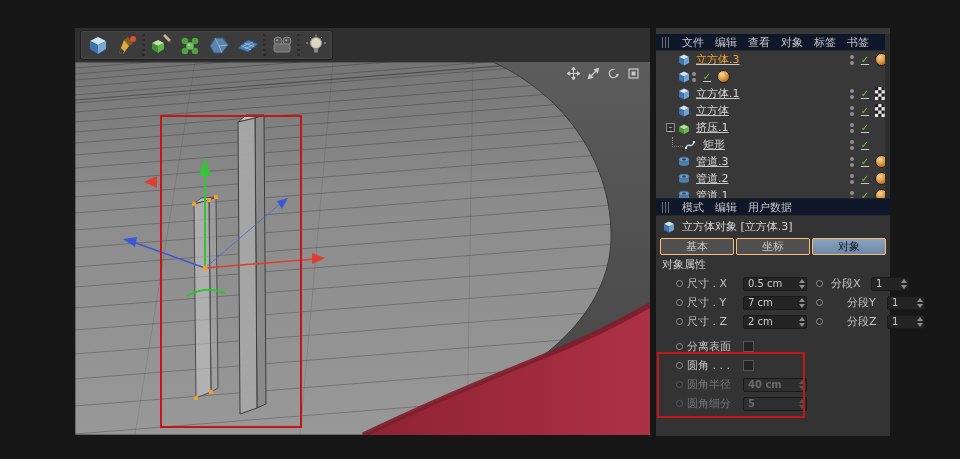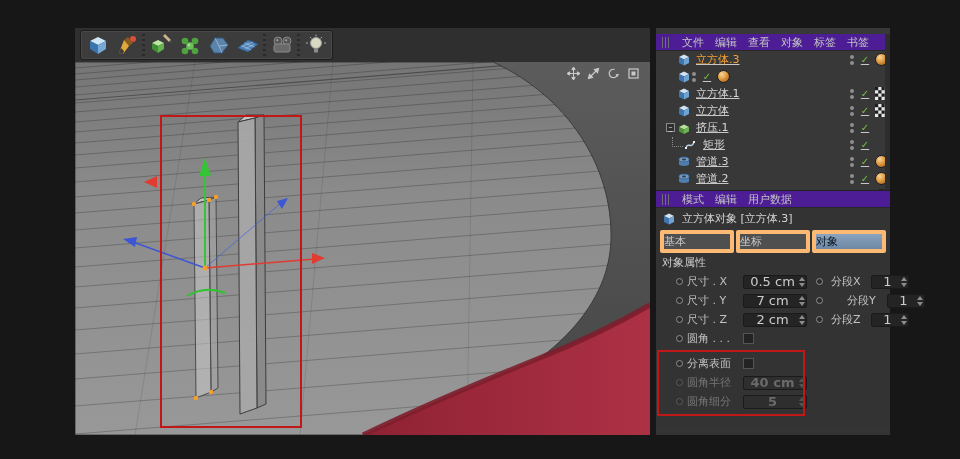--- a/index.html
+++ b/index.html
@@ -15,21 +15,21 @@
   .tool{width:29px;height:28px;display:flex;align-items:center;justify-content:center;cursor:pointer;}
   .tsep{width:3px;height:22px;margin:0 1px;background:repeating-linear-gradient(0deg,#2a2a2a 0 2px,transparent 2px 5px);}
 
   .viewport{position:absolute;left:0;top:34px;width:575px;height:373px;overflow:hidden;background:#4c4c4c;}
   .vannot{position:absolute;left:85px;top:53px;width:138px;height:309px;border:2px solid #c21717;pointer-events:none;}
   .vnav{position:absolute;top:5px;right:10px;display:flex;gap:7px;align-items:center;opacity:.9;}
   .vnav span{display:flex;}
 
   
   .right{position:absolute;left:656px;top:28px;width:234px;height:407px;background:#343434;}
-  .pmenu{height:16px;display:flex;align-items:center;gap:11px;padding:0 6px;background:#4c1d95;
+  .pmenu{height:16px;display:flex;align-items:center;gap:11px;padding:0 6px;background:#0f172a;
          border-bottom:1px solid #282828;color:#c4c4c4;}
   .grip{width:9px;height:11px;background:repeating-linear-gradient(90deg,#6e6e6e 0 1px,transparent 1px 3px);flex:none;}
   .pmenu span{cursor:pointer;white-space:nowrap;}
 
   .om{position:absolute;left:0;top:0;width:234px;height:170px;overflow:hidden;background:#383838;padding-top:6px;box-sizing:border-box;}
   .omlist{position:relative;}
   .orow{height:17px;display:flex;align-items:center;padding-left:10px;position:relative;text-decoration:underline;}
   .orow .lbl{margin-left:4px;color:#d6d6d6;flex:1 1 auto;overflow:hidden;white-space:nowrap;cursor:pointer;}
   .orow.sel .lbl{color:#f6a233;}
   .oicon{width:15px;height:14px;flex:none;display:flex;}
@@ -37,38 +37,38 @@
        font-size:8px;line-height:7px;text-align:center;box-sizing:border-box;cursor:pointer;}
   .expgap{width:11px;flex:none;}
   .elbow{width:10px;height:9px;flex:none;margin:-6px 1px 0 6px;border-left:1px dotted #8a8a8a;border-bottom:1px dotted #8a8a8a;}
   .dots{display:flex;flex-direction:column;gap:2px;margin-right:5px;cursor:pointer;}
   .dots i{width:4px;height:4px;border-radius:50%;background:#8f8f8f;display:block;}
   .chk{color:#79c043;font-size:10px;font-weight:bold;width:12px;text-align:center;margin-right:4px;cursor:pointer;}
   .tag{width:13px;height:13px;flex:none;margin-right:2px;cursor:pointer;}
   .tag.ball{border-radius:50%;background:radial-gradient(circle at 35% 30%,#f6d6a0 0%,#e09a3e 45%,#8a4d14 100%);border:1px solid #1f1f1f;box-sizing:border-box;}
   .omscroll{position:absolute;right:0;top:6px;width:5px;height:164px;background:#2d2d2d;}
 
-  .am{position:absolute;left:0;top:162px;width:234px;height:237px;background:#333333;border-top:1px solid #222;}
+  .am{position:absolute;left:0;top:170px;width:234px;height:237px;background:#333333;border-top:1px solid #222;}
   .amtitle{height:21px;display:flex;align-items:center;gap:5px;padding:0 6px;color:#d5d5d5;}
   .tabs{display:flex;gap:2px;padding:1px 4px 2px 4px;}
-  .tab{flex:1;height:15px;line-height:15px;text-align:left;background:#4f4f4f;border:4px solid #fdba74;
+  .tab{flex:1;height:15px;line-height:15px;text-align:center;background:#4f4f4f;border:1px solid #fdba74;
        color:#c8c8c8;cursor:pointer;border-radius:2px;}
   .tab.active{background:linear-gradient(#8aa3bd,#6d88a6);color:#0a1420;}
   .section{height:16px;line-height:16px;padding-left:6px;color:#d0d0d0;}
 
   .arows{position:relative;padding-top:1px;}
   .arow{height:19px;display:flex;align-items:center;padding-left:20px;}
   .arow.gap{margin-top:6px;}
   .adot{width:7px;height:7px;border-radius:50%;border:1px solid #909090;background:#2b2b2b;box-sizing:border-box;flex:none;margin-right:4px;cursor:pointer;}
   .albl{width:56px;flex:none;color:#c2c2c2;white-space:nowrap;overflow:hidden;}
   .albl.w2{width:40px;margin-left:8px;}
   .afield{width:64px;height:14px;flex:none;background:#242424;border:1px solid #1a1a1a;border-radius:2px;
           display:flex;align-items:center;padding-left:4px;box-sizing:border-box;cursor:text;position:relative;}
   .afield.small{width:38px;}
-  .aval{flex:1;color:#cccccc;font-size:13px;white-space:nowrap;overflow:hidden;text-align:center;}
+  .aval{flex:1;color:#cccccc;font-size:10px;white-space:nowrap;overflow:hidden;}
   .stepper{width:9px;height:12px;display:flex;flex-direction:column;justify-content:center;gap:2px;align-items:center;cursor:pointer;flex:none;}
   .stepper .up{width:0;height:0;border-left:3px solid transparent;border-right:3px solid transparent;border-bottom:4px solid #8d8d8d;}
   .stepper .dn{width:0;height:0;border-left:3px solid transparent;border-right:3px solid transparent;border-top:4px solid #8d8d8d;}
   .acheck{width:11px;height:11px;background:#232323;border:1px solid #555;box-sizing:border-box;cursor:pointer;flex:none;}
   .arow.dis .albl{color:#757575;}
   .arow.dis .adot{opacity:.4;}
   .arow.dis .afield{background:#2e2e2e;}
   .arow.dis .aval{color:#6a6a6a;font-weight:bold;}
   .arow.dis .stepper .up{border-bottom-color:#555;}
   .arow.dis .stepper .dn{border-top-color:#555;}
@@ -568,39 +568,39 @@
           <span class="adot"></span>
           <span class="albl">尺寸 . Z</span>
           <span class="afield">
             <span class="aval">2 cm</span>
             <span class="stepper">
                 <i class="up"></i>
                 <i class="dn"></i>
               </span>
           </span>
           <span class="adot" style="margin-left:9px"></span>
-          <span class="albl w2" style="margin-left:4px">分段Z</span>
+          <span class="albl w2" style="margin-left:20px">分段Z</span>
           <span class="afield small">
             <span class="aval">1</span>
             <span class="stepper">
                 <i class="up"></i>
                 <i class="dn"></i>
               </span>
           </span>
+        </div>
+
+        <div class="arow gap">
+          <span class="adot"></span>
+          <span class="albl">分离表面</span>
+          <span class="acheck"></span>
         </div>
 
         <div class="arow">
           <span class="adot"></span>
           <span class="albl">圆角 . . .</span>
-          <span class="acheck"></span>
-        </div>
-
-        <div class="arow gap">
-          <span class="adot"></span>
-          <span class="albl">分离表面</span>
           <span class="acheck"></span>
         </div>
 
         <div class="arow dis">
           <span class="adot"></span>
           <span class="albl">圆角半径</span>
           <span class="afield">
             <span class="aval">40 cm</span>
             <span class="stepper">
                 <i class="up"></i>

